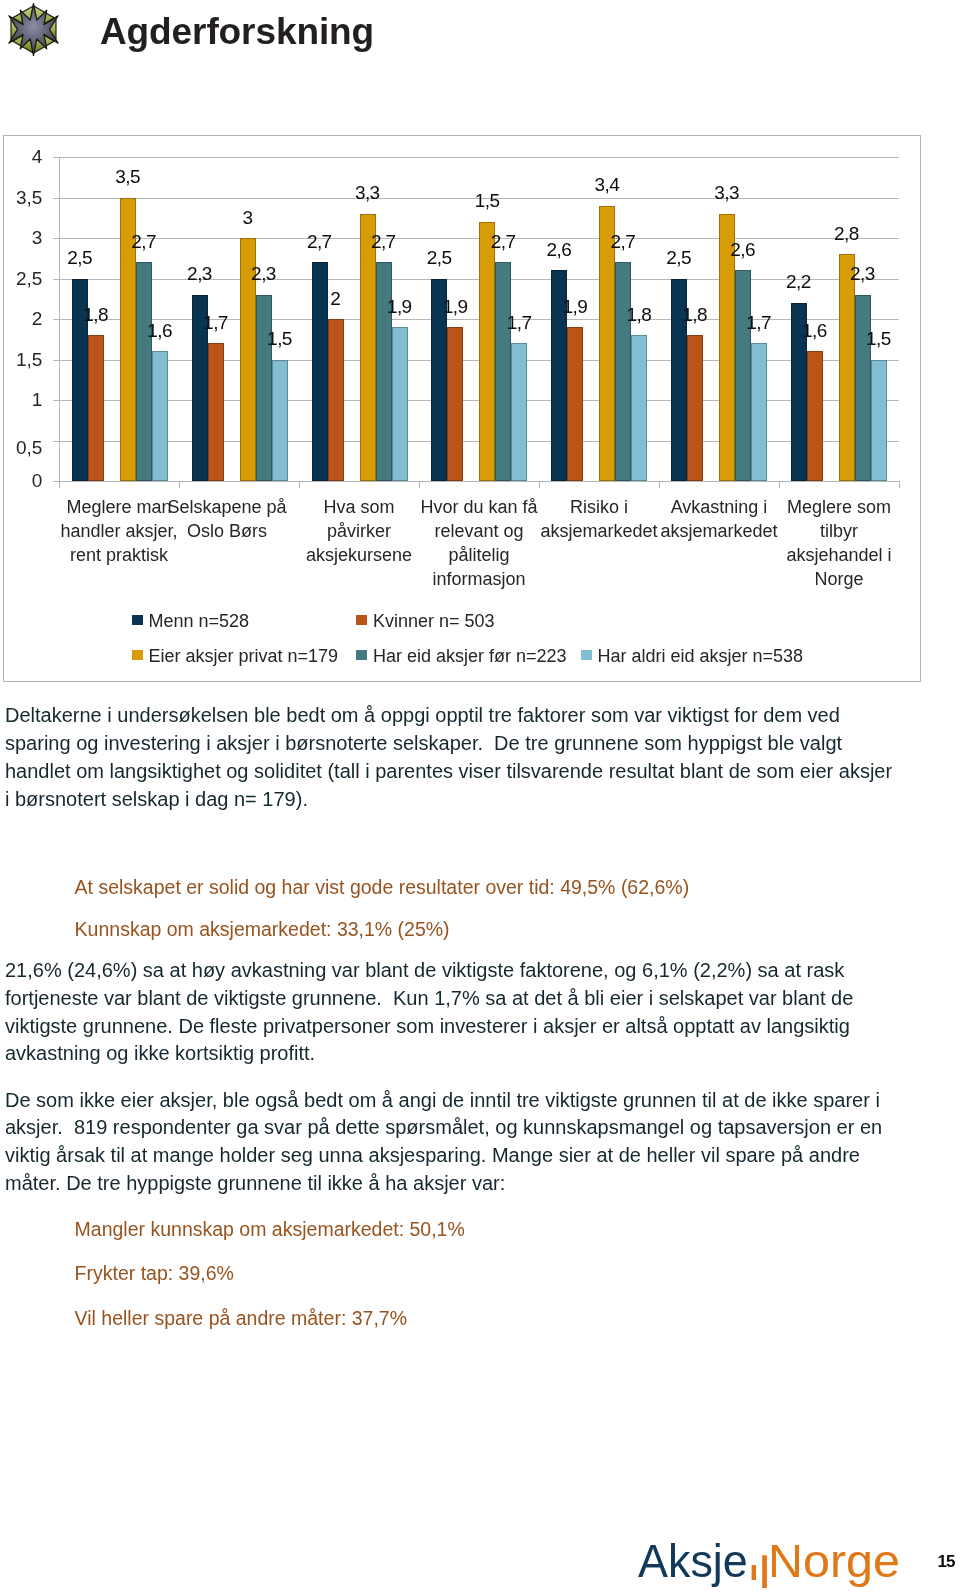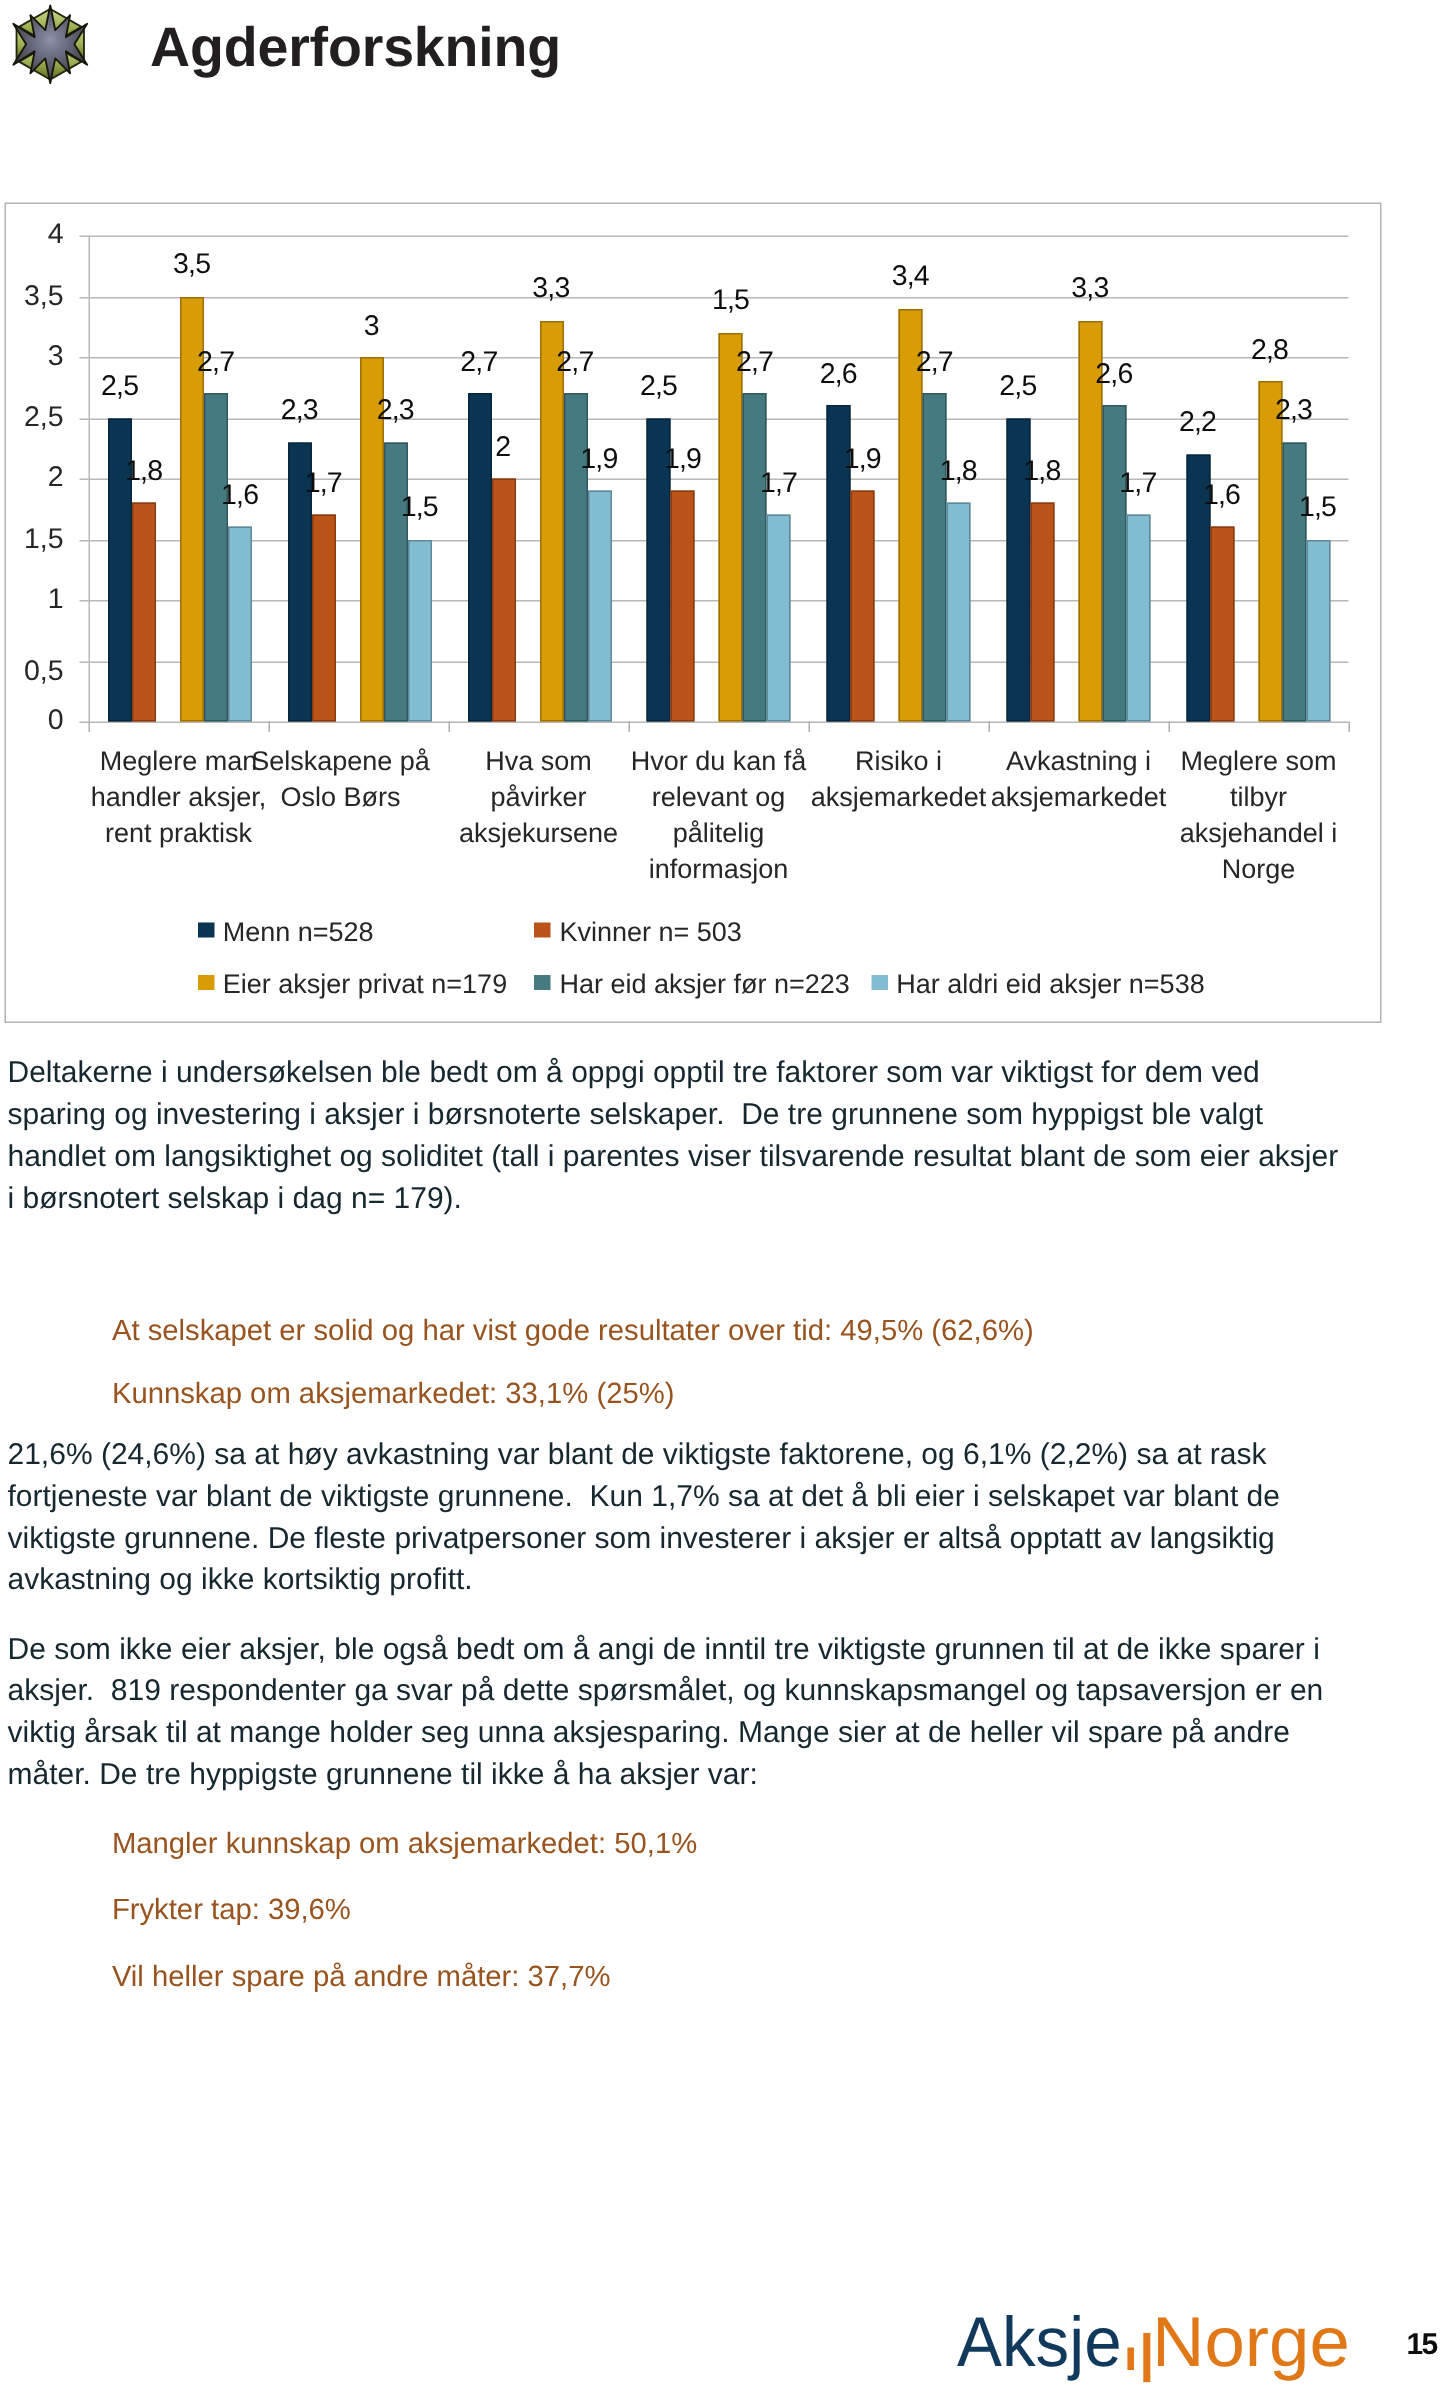--- a/index.html
+++ b/index.html
@@ -45,21 +45,21 @@
   .para{position:absolute;font-size:20px;line-height:27.7px;color:#16282f;}
   .bullet{position:absolute;font-size:19.5px;line-height:27px;color:#98531e;white-space:nowrap;}
 
   
   #aksjenorge{position:absolute;left:633px;top:1531px;width:280px;height:60px;}
   #an-aksje{position:absolute;left:5px;top:6px;font-size:47px;line-height:1;color:#11395b;
             transform:scaleX(0.955);transform-origin:left top;}
   #an-bars{position:absolute;left:118px;top:14.8px;width:17px;height:34px;overflow:visible;}
   #an-norge{position:absolute;left:135px;top:6px;font-size:47px;line-height:1;color:#e07818;
             transform:scaleX(1.03);transform-origin:left top;}
-  #pagenum{position:absolute;left:937.6px;top:1553.4px;font-size:20px;font-weight:bold;color:#0c0c0c;
+  #pagenum{position:absolute;left:937.6px;top:1553.4px;font-size:17px;font-weight:bold;color:#0c0c0c;
            line-height:1;letter-spacing:-1.1px;}
 </style>
 </head>
 <body>
 
 <div class="page">
 
   <div id="brand-header">
     <svg id="brand-logo" viewBox="-4 -6 108 112">
       <defs>

